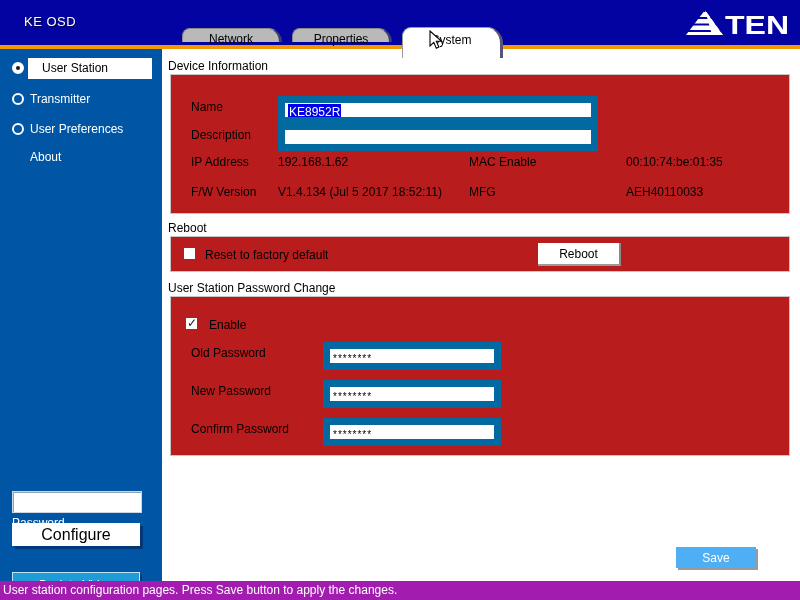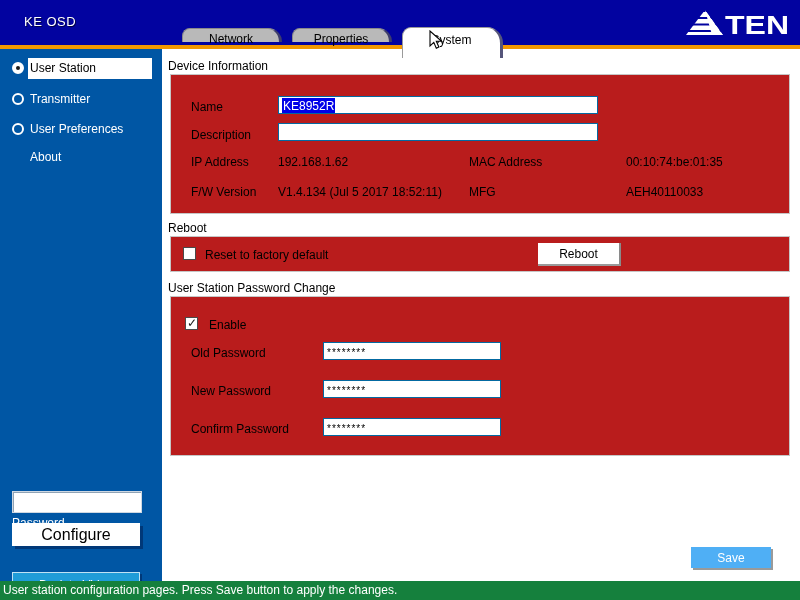--- a/index.html
+++ b/index.html
@@ -29,21 +29,21 @@
   .content{position:absolute;left:162px;top:49px;width:638px;height:532px;background:#fff;}
 
   
   .nav-item{position:absolute;left:0;width:162px;height:21px;cursor:default;}
   .radio{position:absolute;left:12px;top:4px;width:12px;height:12px;border-radius:50%;
          border:2px solid #fff;background:transparent;box-sizing:border-box;}
   .radio.checked{background:#fff;}
   .radio.checked::after{content:"";position:absolute;left:2px;top:2px;width:4px;height:4px;
          border-radius:50%;background:#1a1a1a;}
   .nav-label-box{position:absolute;left:28px;top:0;width:124px;height:21px;background:#fff;
-         color:#000;line-height:21px;padding-left:2px;box-sizing:border-box;}
+         color:#000;line-height:21px;padding-left:14px;box-sizing:border-box;}
   .nav-label-plain{position:absolute;left:30px;top:3px;color:#fff;}
 
   
   .pw-label{position:absolute;left:12px;top:424px;color:#fff;margin-top:43px;}
   .pw-input{position:absolute;left:12px;top:442px;width:128px;height:20px;background:#fff;
             border:1px solid #cfd8e2;box-shadow:inset 1px 1px 0 #8fa3b5;}
   .btn-configure{position:absolute;left:12px;top:474px;width:128px;height:23px;background:#fff;
             border:none;color:#000;font-family:inherit;font-size:16px;
             box-shadow:3px 3px 0 rgba(0,0,40,.35);cursor:pointer;}
   .btn-video{position:absolute;left:12px;top:523px;width:128px;height:25px;
@@ -51,39 +51,39 @@
             font-family:inherit;font-size:12px;box-shadow:2px 2px 0 rgba(0,0,40,.35);cursor:pointer;}
 
   
   .section-title{position:absolute;left:168px;color:#000;}
   .st-device{top:59px;} .st-reboot{top:221px;} .st-pw{top:281px;}
   .groupbox{position:absolute;left:170px;width:620px;border:1px solid #c6c6c6;background:#b91c1c;box-sizing:border-box;}
   .gb-device{top:74px;height:140px;} .gb-reboot{top:236px;height:36px;} .gb-pw{top:296px;height:160px;}
 
   .flabel{position:absolute;color:#000;}
   .fvalue{position:absolute;color:#000;}
-  .field{position:absolute;background:#fff;border:1px solid #0369a1;height:18px;box-sizing:border-box;
+  .field{position:absolute;background:#fff;border:7px solid #0369a1;height:28px;box-sizing:border-box;
          line-height:18px;padding-left:3px;overflow:hidden;}
   .field.wide{left:107px;width:320px;}
   .sel-text{background:var(--selection-blue,#0000E8);color:#fff;padding:1px 1px;}
   .pwfield{left:152px;width:178px;font-size:10px;letter-spacing:1px;line-height:20px;}
 
   .checkbox{position:absolute;width:13px;height:13px;background:#fff;border:1px solid #4a4a4a;
             box-sizing:border-box;}
   .checkbox.checked::after{content:"\2713";position:absolute;left:1px;top:-2px;font-size:12px;color:#222;}
 
   .btn-reboot{position:absolute;left:367px;top:6px;width:83px;height:23px;background:#fff;border:none;
             border-right:2px solid #8a8a8a;border-bottom:2px solid #9a9a9a;font-family:inherit;
             font-size:12px;color:#000;cursor:pointer;}
-  .btn-save{position:absolute;left:691px;top:547px;width:80px;height:21px;
+  .btn-save{position:absolute;left:676px;top:547px;width:80px;height:21px;
             background:var(--save-blue,#4FAFF5);border:none;color:#fff;font-family:inherit;
             font-size:12px;box-shadow:2px 2px 0 #9a9a9a;cursor:pointer;}
 
   
-  .statusbar{position:absolute;left:0;top:581px;width:800px;height:19px;background:#15803d;
+  .statusbar{position:absolute;left:0;top:581px;width:800px;height:19px;background:#a21caf;
              color:#fff;line-height:19px;padding-left:3px;box-sizing:border-box;}
 
   .cursor{position:absolute;left:429px;top:30px;width:15px;height:21px;z-index:9;pointer-events:none;}
 </style>
 </head>
 <body>
 
 <div class="screen">
 
   <div class="header">
@@ -141,21 +141,21 @@
   <div class="groupbox gb-device">
     <span class="flabel" style="left:20px;top:25px;">Name</span>
     <div class="field wide" style="top:21px;">
       <span class="sel-text">KE8952R</span>
     </div>
     <span class="flabel" style="left:20px;top:53px;">Description</span>
     <div class="field wide" style="top:48px;"></div>
 
     <span class="flabel" style="left:20px;top:80px;text-align:right;">IP Address</span>
     <span class="fvalue" style="left:107px;top:80px;">192.168.1.62</span>
-    <span class="flabel" style="left:298px;top:80px;">MAC Address</span>
+    <span class="flabel" style="left:298px;top:80px;">MAC Enable</span>
     <span class="fvalue" style="left:455px;top:80px;">00:10:74:be:01:35</span>
 
     <span class="flabel" style="left:20px;top:110px;">F/W Version</span>
     <span class="fvalue" style="left:107px;top:110px;">V1.4.134  (Jul  5 2017 18:52:11)</span>
     <span class="flabel" style="left:298px;top:110px;">MFG</span>
     <span class="fvalue" style="left:455px;top:110px;">AEH40110033</span>
   </div>
 
   <div class="section-title st-reboot">Reboot</div>
   <div class="groupbox gb-reboot">

